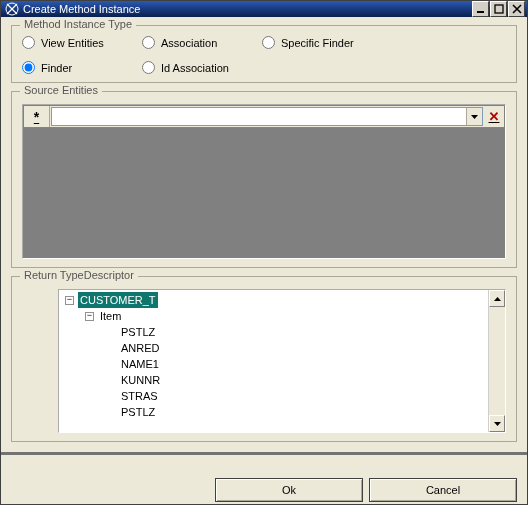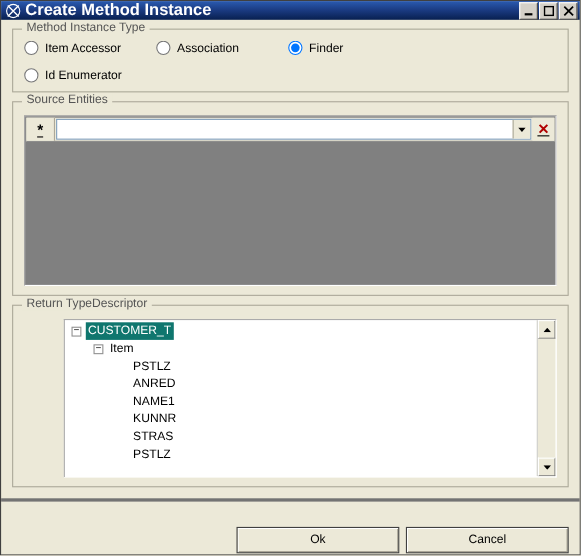--- a/index.html
+++ b/index.html
@@ -31,23 +31,23 @@
   }
   .titlebar-icon {
     width: 14px;
     height: 14px;
     margin-right: 4px;
     display: inline-flex;
     align-items: center;
     justify-content: center;
   }
   .titlebar-title {
-    font-weight: bold;
-    flex: 1;
-    font-size: 15px;
+    font-weight: normal;
+    flex: 1;
+    font-size: 11px;
   }
   .titlebar-buttons {
     display: flex;
     gap: 0;
     padding-right: 2px;
   }
   .tbbtn {
     width: 17px;
     height: 16px;
     background: #d4d0c8;
@@ -275,33 +275,37 @@
     </div>
   </div>
 
   <div class="content">
 
     <div class="groupbox">
       <div class="groupbox-title">Method Instance Type</div>
       <div class="radio-grid">
         <label class="radio">
           <input type="radio" name="mit" style="">
-          <span>Item Accessor</span>
+          <span>View Entities</span>
         </label>
         <label class="radio">
           <input type="radio" name="mit" style="">
           <span>Association</span>
         </label>
         <label class="radio">
+          <input type="radio" name="mit" style="">
+          <span>Specific Finder</span>
+        </label>
+        <label class="radio">
           <input type="radio" name="mit" checked="" style="">
           <span>Finder</span>
         </label>
         <label class="radio">
           <input type="radio" name="mit" style="">
-          <span>Id Enumerator</span>
+          <span>Id Association</span>
         </label>
       </div>
     </div>
 
     <div class="groupbox" style="padding-top:12px;text-decoration:underline;">
       <div class="groupbox-title">Source Entities</div>
       <div class="source-body">
         <div class="source-row">
           <div class="source-asterisk">*</div>
           <div class="source-combo">

